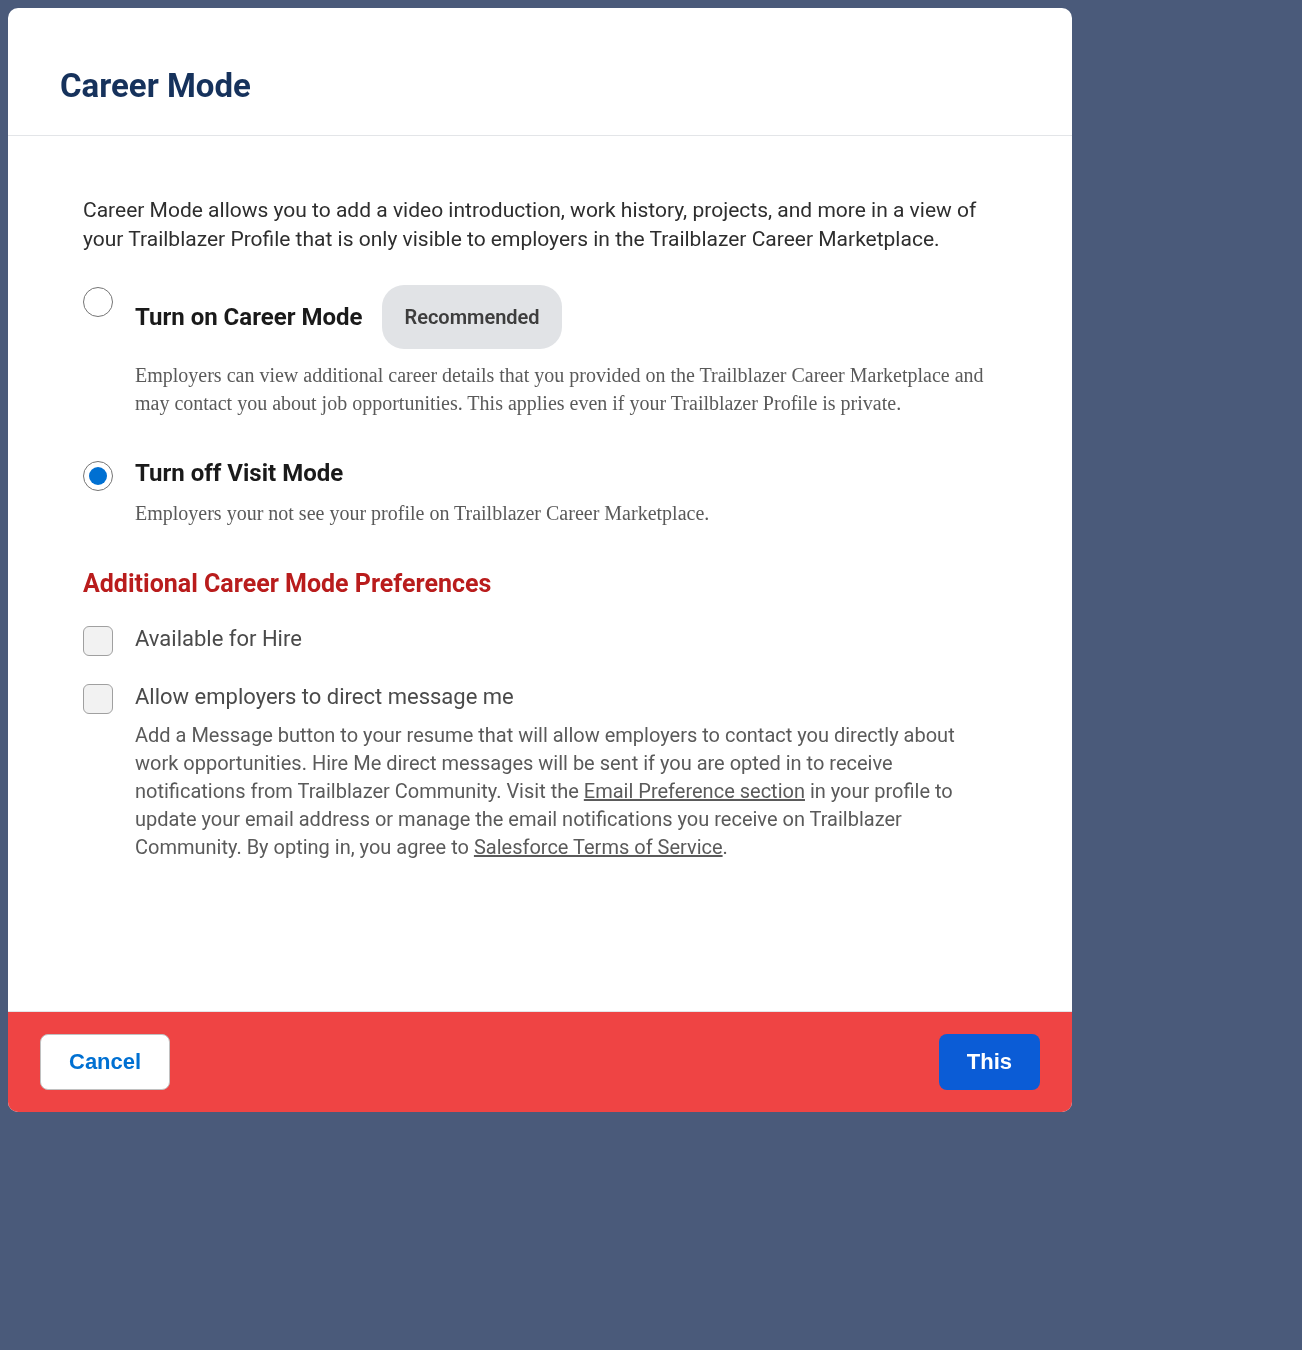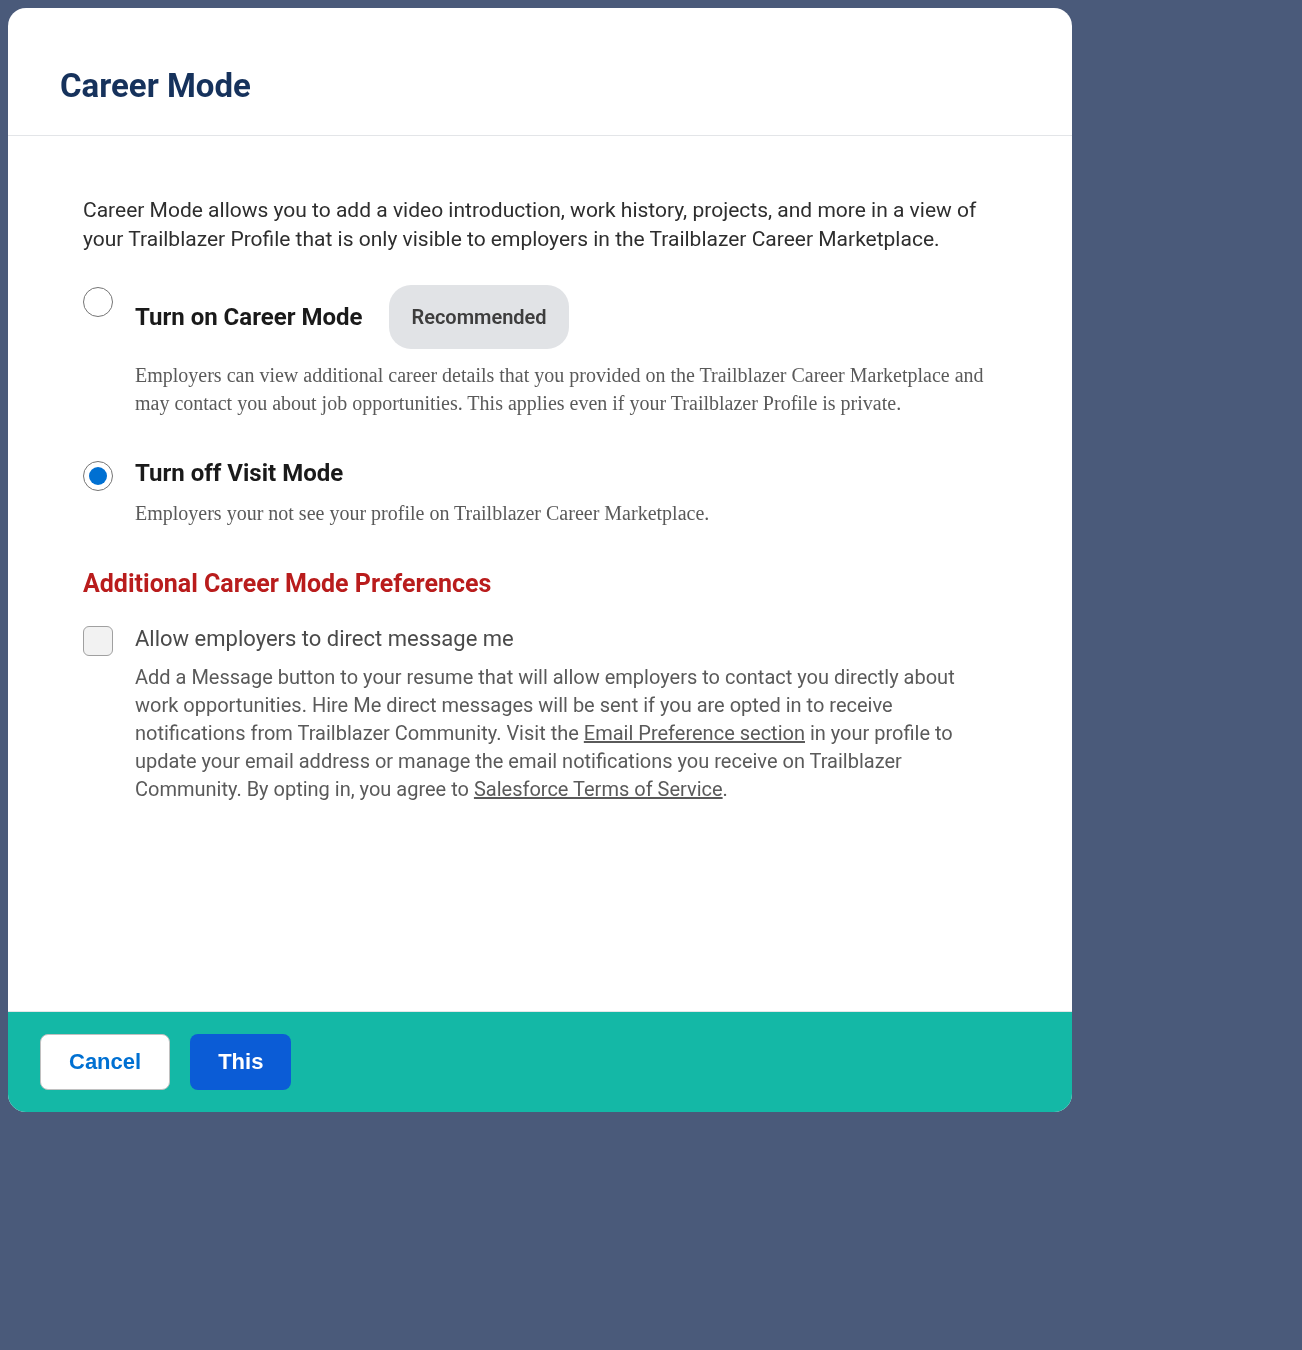--- a/index.html
+++ b/index.html
@@ -5,21 +5,21 @@
     * { box-sizing: border-box; margin: 0; padding: 0; }
     body {
       font-family: -apple-system, BlinkMacSystemFont, "Segoe UI", Roboto, Helvetica, Arial, sans-serif;
       background: #4a5a7a;
       width: 1080px;
       height: 1120px;
       padding: 8px;
     }
     .modal {
       background: #fff;
-      border-radius: 18px;
+      border-radius: 10px;
       height: 100%;
       display: flex;
       flex-direction: column;
       overflow: hidden;
     }
     .modal-header {
       padding: 58px 52px 30px 52px;
       border-bottom: 1px solid #e3e5e8;
     }
     .modal-title {
@@ -61,21 +61,21 @@
       border-radius: 50%;
       background: #0070d2;
     }
     .radio-content {
       margin-left: 22px;
       flex: 1;
     }
     .radio-label-row {
       display: flex;
       align-items: center;
-      gap: 27px;
+      gap: 20px;
     }
     .radio-label {
       font-size: 24px;
       font-weight: 700;
       color: #1a1a1a;
     }
     .badge {
       background: #e1e3e6;
       color: #3d3d3d;
       font-size: 20px;
@@ -125,25 +125,25 @@
       color: #5a5a5a;
       line-height: 1.4;
       margin-top: 12px;
     }
     .link-inline {
       color: #5a5a5a;
       text-decoration: underline;
       cursor: pointer;
     }
     .modal-footer {
-      background: #14b8a6;
+      background: #ef4444;
       border-top: 1px solid #e3e5e8;
       padding: 22px 32px;
       display: flex;
-      justify-content: flex-start;
+      justify-content: space-between;
       gap: 20px;
     }
     .btn {
       font-size: 22px;
       font-weight: 600;
       padding: 14px 28px;
       border-radius: 8px;
       cursor: pointer;
       border: none;
     }
@@ -186,20 +186,26 @@
       <div class="radio-content">
         <div class="radio-label-row">
           <span class="radio-label">Turn off Visit Mode</span>
         </div>
         <p class="radio-desc">Employers your not see your profile on Trailblazer Career Marketplace.</p>
       </div>
     </div>
 
     <h2 class="section-heading">Additional Career Mode Preferences</h2>
 
+    <div class="checkbox-option">
+      <div class="checkbox-box"></div>
+      <div class="checkbox-content">
+        <span class="checkbox-label">Available for Hire</span>
+      </div>
+    </div>
 
     <div class="checkbox-option">
       <div class="checkbox-box"></div>
       <div class="checkbox-content">
         <span class="checkbox-label">Allow employers to direct message me</span>
         <p class="checkbox-desc">
           <span>Add a Message button to your resume that will allow employers to contact you directly about work opportunities. Hire Me direct messages will be sent if you are opted in to receive notifications from Trailblazer Community. Visit the </span><a class="link-inline">Email Preference section</a><span> in your profile to update your email address or manage the email notifications you receive on Trailblazer Community. By opting in, you agree to </span><a class="link-inline">Salesforce Terms of Service</a><span>.</span>
         </p>
       </div>
     </div>

